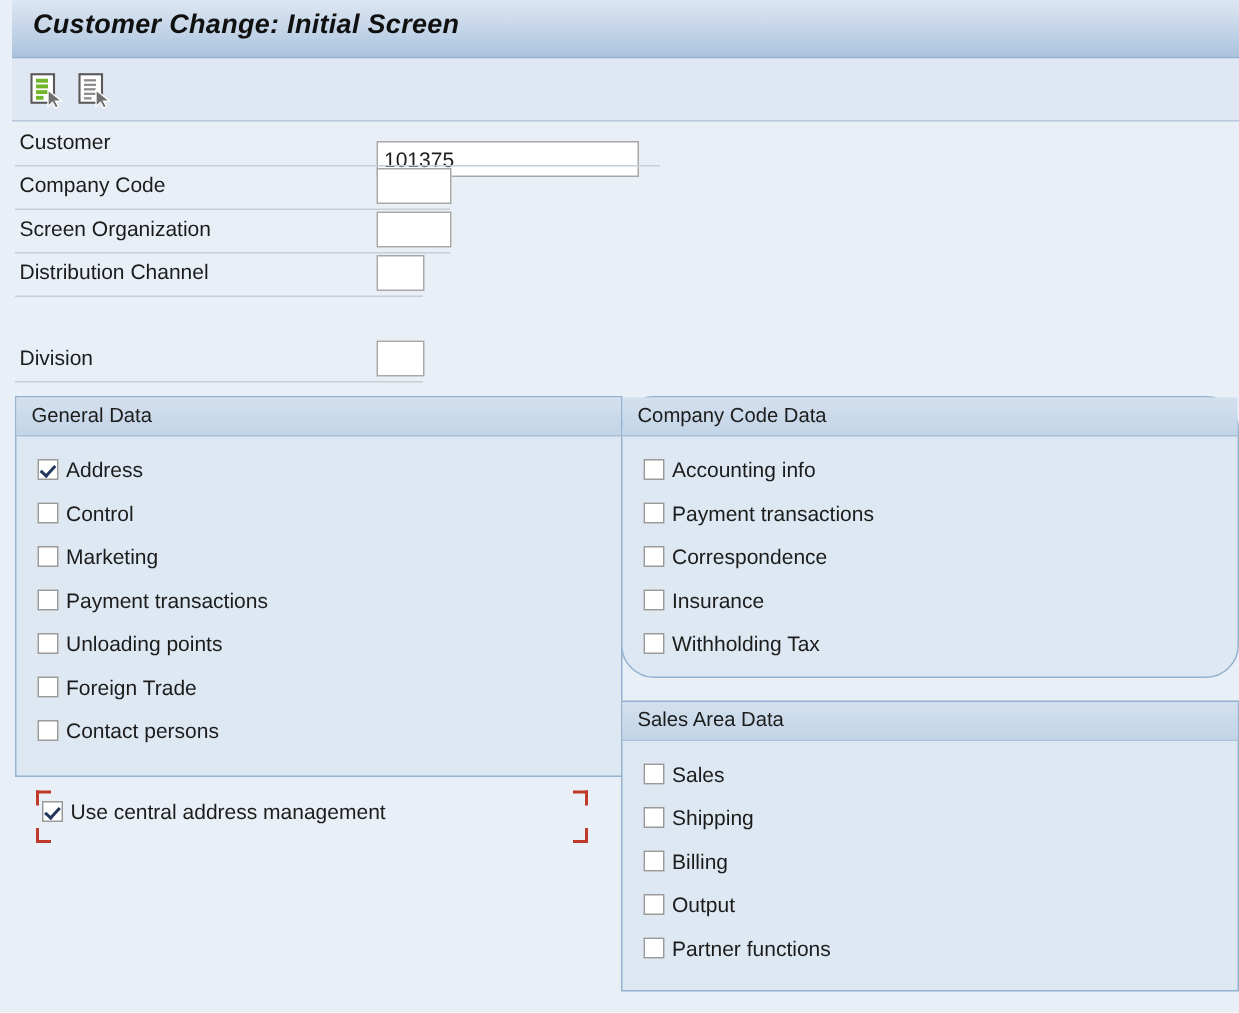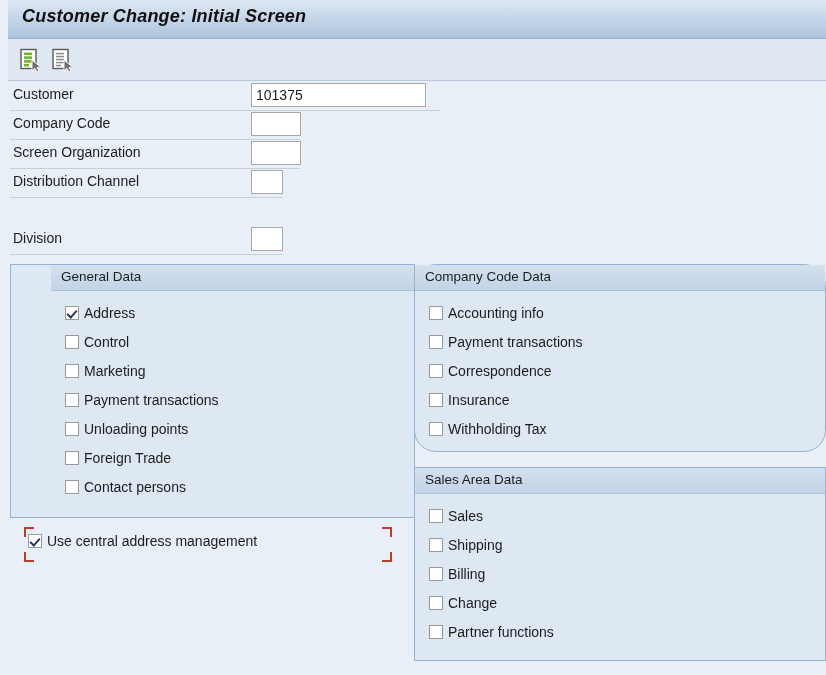--- a/index.html
+++ b/index.html
@@ -229,21 +229,21 @@
         <rect x="6" y="14.8" width="8" height="1.5" fill="#8a8a8a"></rect>
         <rect x="6" y="17.8" width="5" height="1.5" fill="#8a8a8a"></rect>
         <path d="M14 13 L14 24 L17 21.2 L19 25 L21 24 L19 20.4 L23 20.4 Z" fill="#6f6f6f" stroke="#ffffff" stroke-width="0.9"></path>
       </svg>
     </div>
   </div>
 
   <div class="form" id="form-host">
       <div class="form-row" style="top: 0px;">
         <div class="form-label">Customer</div>
-        <input type="text" class="form-input" value="101375" style="width: 175px; left: 251px;">
+        <input type="text" class="form-input" value="101375" style="width: 175px; left: 251px; margin-top: 11px;">
         <div class="rule" style="width: 430px;"></div>
       </div>
       <div class="form-row" style="top: 29px;">
         <div class="form-label">Company Code</div>
         <input type="text" class="form-input" value="" style="width: 50px; left: 251px;">
         <div class="rule" style="width: 290px;"></div>
       </div>
       <div class="form-row" style="top: 58px;">
         <div class="form-label">Screen Organization</div>
         <input type="text" class="form-input" value="" style="width: 50px; left: 251px;">
@@ -254,21 +254,21 @@
         <input type="text" class="form-input" value="" style="width: 32px; left: 251px;">
         <div class="rule" style="width: 272px;"></div>
       </div>
       <div class="form-row" style="top: 116px; margin-top: 28px;">
         <div class="form-label">Division</div>
         <input type="text" class="form-input" value="" style="width: 32px; left: 251px;">
         <div class="rule" style="width: 272px;"></div>
       </div>
     </div>
 
-  <div class="panel" style="left:10px; top:264px; width:405px; height:254px;padding-left:40px;">
+  <div class="panel" style="left:10px; top:264px; width:405px; height:254px;">
     <div class="panel-header">
       <div class="panel-title">General Data</div>
     </div>
     <div class="panel-body" id="general-data-body">
         <div class="cbrow">
           <span class="cbox checked"></span>
           <span class="cblabel">Address</span>
         </div>
         <div class="cbrow">
           <span class="cbox"></span>
@@ -348,21 +348,21 @@
         <div class="cbrow">
           <span class="cbox"></span>
           <span class="cblabel">Shipping</span>
         </div>
         <div class="cbrow">
           <span class="cbox"></span>
           <span class="cblabel">Billing</span>
         </div>
         <div class="cbrow">
           <span class="cbox"></span>
-          <span class="cblabel">Change</span>
+          <span class="cblabel">Output</span>
         </div>
         <div class="cbrow">
           <span class="cbox"></span>
           <span class="cblabel">Partner functions</span>
         </div>
       </div>
   </div>
 
 </div>
 

